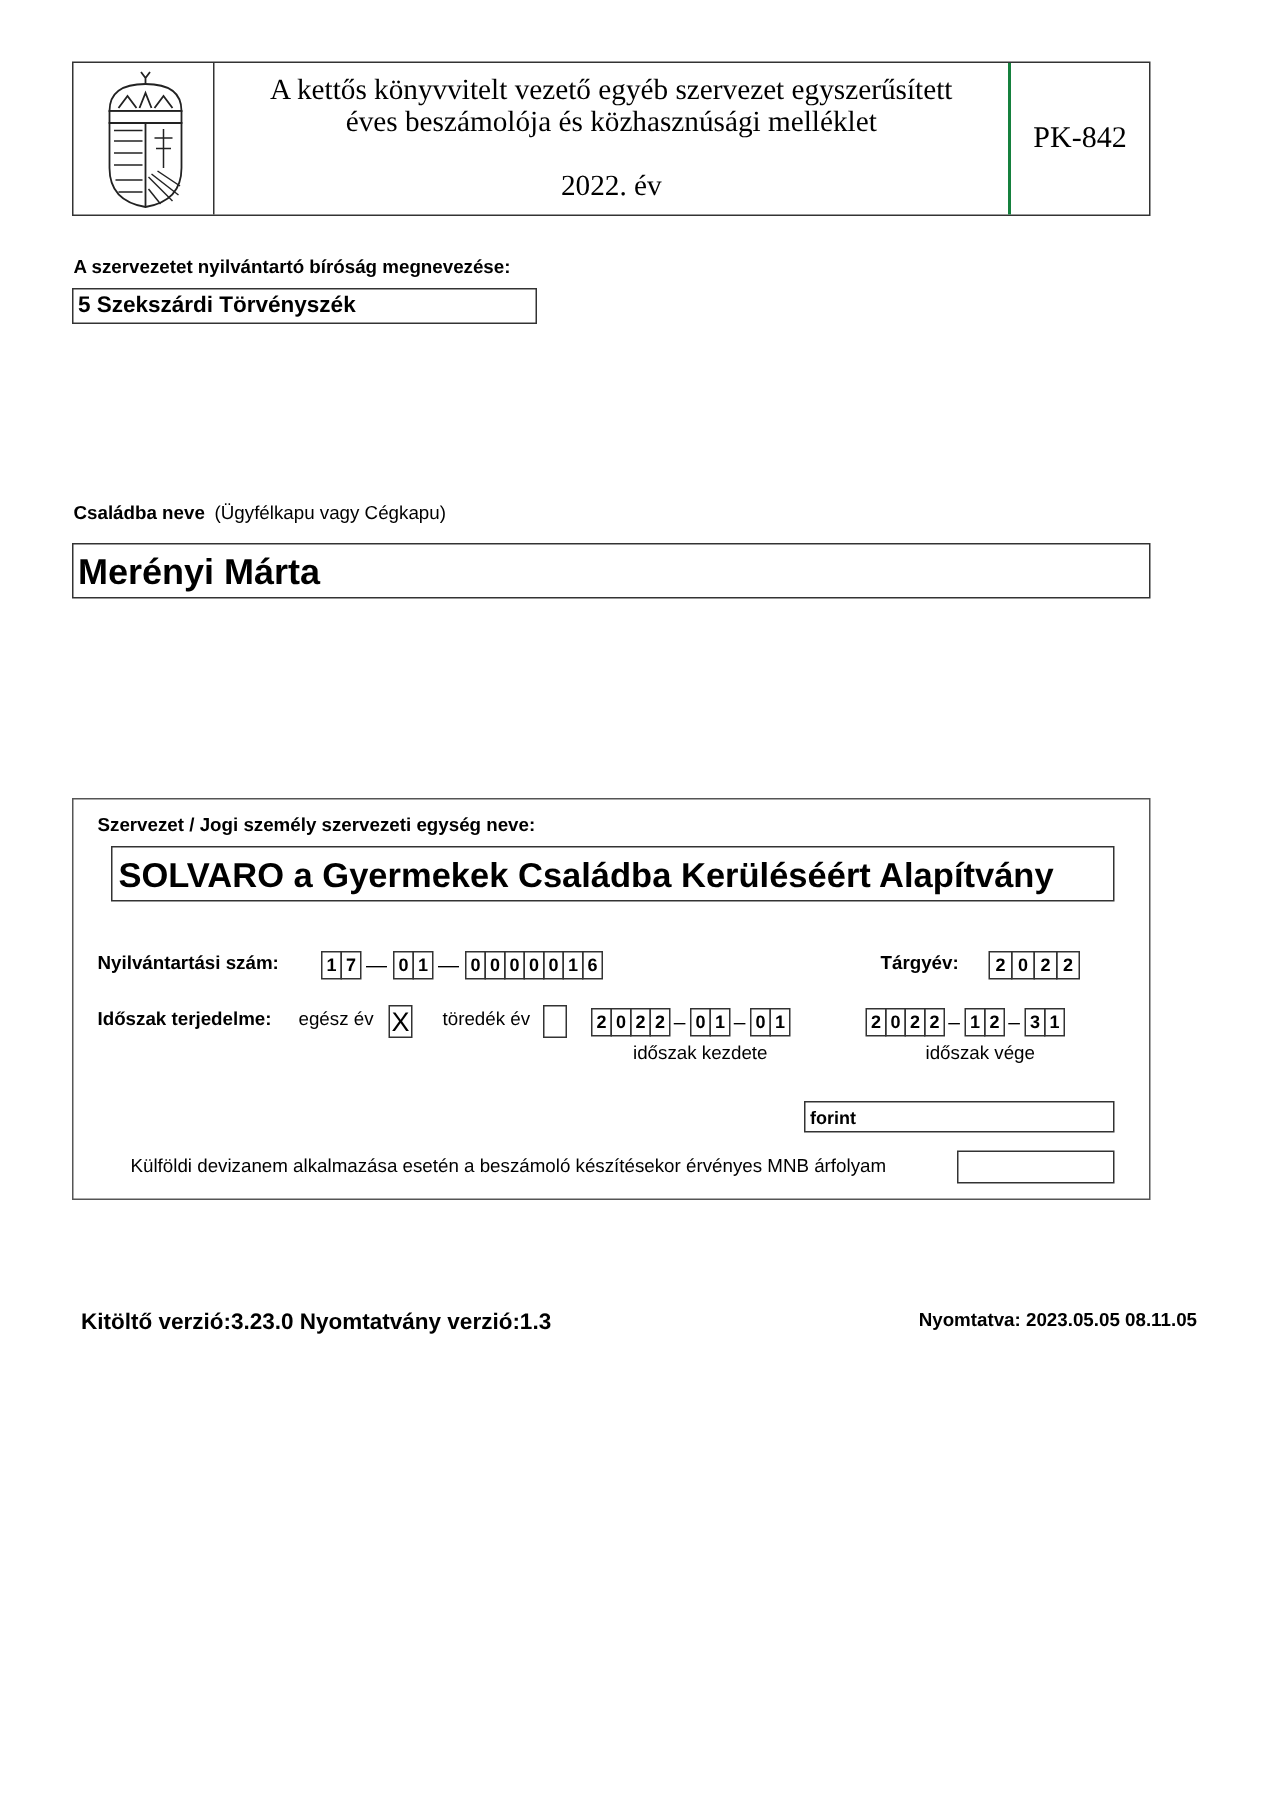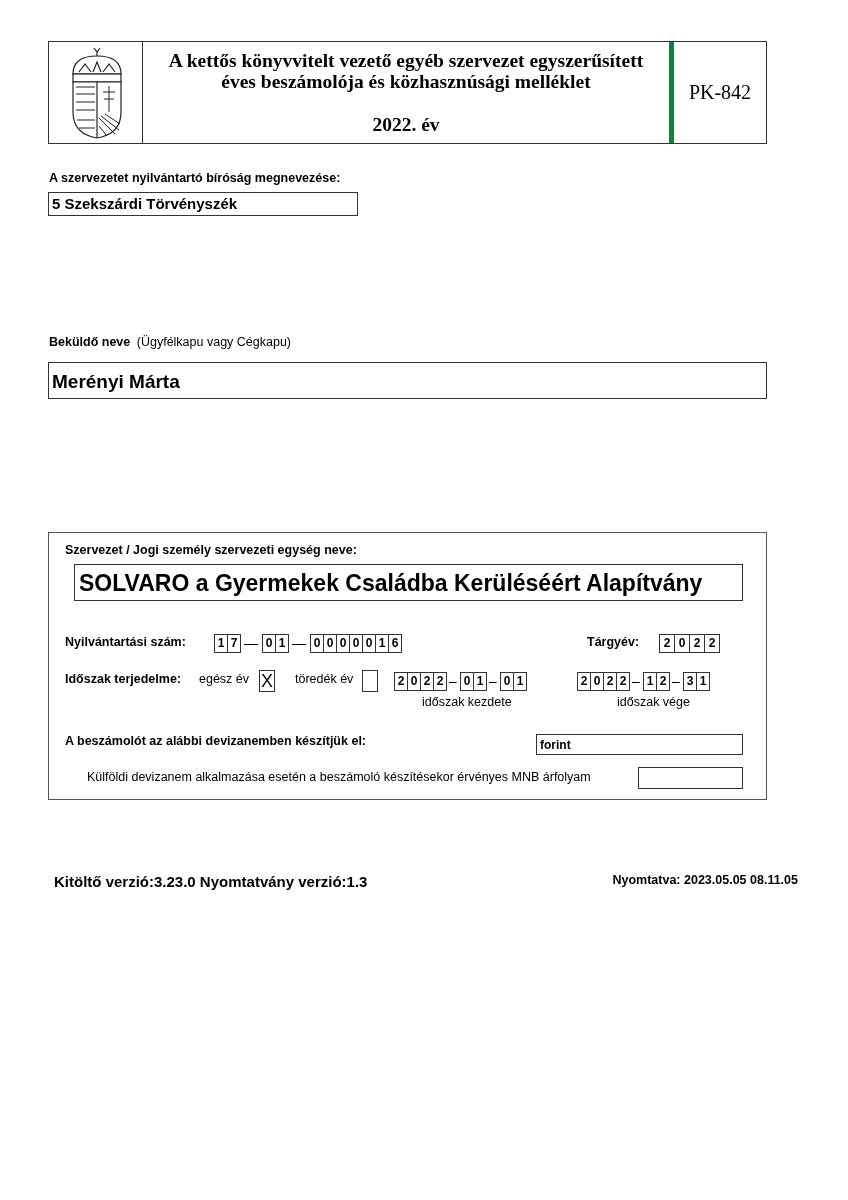--- a/index.html
+++ b/index.html
@@ -1,20 +1,20 @@
 <!DOCTYPE html>
 <html><head>
 <meta charset="utf-8">
 <style>
   html, body { margin:0; padding:0; background:#fff; }
   body { width:848px; height:1200px; position:relative; font-family:"Liberation Sans", sans-serif; color:#000; }
   .abs { position:absolute; }
   .header { left:48px; top:41px; width:719px; height:103px; border:1px solid #333; box-sizing:border-box; }
   .hdr-logo { left:0; top:0; width:94px; height:101px; border-right:1px solid #333; box-sizing:border-box; }
-  .hdr-title { left:94px; top:0; width:531px; height:101px; border-right:5px solid #15803d; box-sizing:border-box; font-family:"Liberation Serif", serif; font-weight:bold; font-size:19.5px; text-align:center; line-height:21px; }
+  .hdr-title { left:94px; top:0; width:531px; height:101px; border-right:2px solid #15803d; box-sizing:border-box; font-family:"Liberation Serif", serif; font-weight:normal; font-size:19.5px; text-align:center; line-height:21px; }
   .hdr-title .t1 { position:absolute; left:0; right:0; top:8px; white-space:nowrap; }
   .hdr-title .t2 { position:absolute; left:0; right:0; top:29px; }
   .hdr-title .yr { position:absolute; left:0; right:0; top:72px; }
   .hdr-code { left:625px; top:0; width:92px; height:101px; font-family:"Liberation Serif", serif; font-size:20px; display:flex; align-items:center; justify-content:center; }
   .lbl-b { font-weight:bold; font-size:12.5px; }
   .field { border:1px solid #333; box-sizing:border-box; font-weight:bold; }
   .box { display:inline-block; width:16px; height:19px; border:1px solid #333; box-sizing:border-box; font-weight:bold; font-size:12px; text-align:center; line-height:17px; margin-right:-1px; vertical-align:middle; }
   .dash { display:inline-block; width:16px; text-align:center; font-size:14px; vertical-align:middle; line-height:19px; }
   .group { display:inline-block; white-space:nowrap; }
   .panel { left:48px; top:532px; width:719px; height:268px; border:1px solid #555; box-sizing:border-box; }
@@ -56,24 +56,24 @@
     <div class="t2">éves beszámolója és közhasznúsági melléklet</div>
     <div class="yr">2022. év</div>
   </div>
   <div class="abs hdr-code">PK-842</div>
 </div>
 
 <div class="abs lbl-b" style="left:49px; top:171px;">A szervezetet nyilvántartó bíróság megnevezése:</div>
 <div class="abs field" style="left:48px; top:192px; width:310px; height:24px; font-size:15px; padding-left:3px; line-height:22px;">5 Szekszárdi Törvényszék</div>
 
 <div class="abs small" style="left:49px; top:335px;">
-  <span style="font-weight:bold;">Beküldő neve</span>
+  <span style="font-weight:bold;">Családba neve</span>
   <span style="margin-left:3px;">(Ügyfélkapu vagy Cégkapu)</span>
 </div>
-<div class="abs field" style="left:48px; top:362px; width:719px; height:37px; font-size:19px; padding-left:3px; line-height:37px;">Merényi Márta</div>
+<div class="abs field" style="left:48px; top:362px; width:719px; height:37px; font-size:24px; padding-left:3px; line-height:37px;">Merényi Márta</div>
 
 <div class="abs panel">
   <div class="abs lbl-b" style="left:16px; top:10px;">Szervezet / Jogi személy szervezeti egység neve:</div>
   <div class="abs field" style="left:25px; top:31px; width:669px; height:37px; font-size:23px; padding-left:4px; line-height:37px;">SOLVARO a Gyermekek Családba Kerüléséért Alapítvány</div>
 
   <div class="abs lbl-b" style="left:16px; top:102px;">Nyilvántartási szám:</div>
   <div class="abs" style="left:165px; top:101px;" id="reg"><span class="group"><span class="box" style="width: 14px;">1</span><span class="box" style="width: 14px;">7</span></span><span class="dash" style="width: 22px;">—</span><span class="group"><span class="box" style="width: 14px;">0</span><span class="box" style="width: 14px;">1</span></span><span class="dash" style="width: 22px;">—</span><span class="group"><span class="box" style="width: 14px;">0</span><span class="box" style="width: 14px;">0</span><span class="box" style="width: 14px;">0</span><span class="box" style="width: 14px;">0</span><span class="box" style="width: 14px;">0</span><span class="box" style="width: 14px;">1</span><span class="box" style="width: 14px;">6</span></span></div>
 
   <div class="abs lbl-b" style="left:538px; top:102px;">Tárgyév:</div>
   <div class="abs" style="left:610px; top:101px;" id="sy"><span class="group"><span class="box">2</span><span class="box">0</span><span class="box">2</span><span class="box">2</span></span></div>
@@ -82,21 +82,20 @@
   <div class="abs small" style="left:150px; top:139px;">egész év</div>
   <div class="abs" style="left:210px; top:137px; width:16px; height:22px; border:1px solid #333; box-sizing:border-box; text-align:center; font-size:18px; line-height:20px;">X</div>
   <div class="abs small" style="left:246px; top:139px;">töredék év</div>
   <div class="abs" style="left:313px; top:137px; width:16px; height:22px; border:1px solid #333; box-sizing:border-box;"></div>
 
   <div class="abs" style="left:345px; top:139px;" id="ps"><span class="group"><span class="box" style="width: 14px;">2</span><span class="box" style="width: 14px;">0</span><span class="box" style="width: 14px;">2</span><span class="box" style="width: 14px;">2</span></span><span class="dash" style="width: 14px;">–</span><span class="group"><span class="box" style="width: 14px;">0</span><span class="box" style="width: 14px;">1</span></span><span class="dash" style="width: 14px;">–</span><span class="group"><span class="box" style="width: 14px;">0</span><span class="box" style="width: 14px;">1</span></span></div>
   <div class="abs small" style="left:373px; top:162px;">időszak kezdete</div>
   <div class="abs" style="left:528px; top:139px;" id="pe"><span class="group"><span class="box" style="width: 14px;">2</span><span class="box" style="width: 14px;">0</span><span class="box" style="width: 14px;">2</span><span class="box" style="width: 14px;">2</span></span><span class="dash" style="width: 14px;">–</span><span class="group"><span class="box" style="width: 14px;">1</span><span class="box" style="width: 14px;">2</span></span><span class="dash" style="width: 14px;">–</span><span class="group"><span class="box" style="width: 14px;">3</span><span class="box" style="width: 14px;">1</span></span></div>
   <div class="abs small" style="left:568px; top:162px;">időszak vége</div>
 
-  <div class="abs lbl-b" style="left:16px; top:201px;">A beszámolót az alábbi devizanemben készítjük el:</div>
   <div class="abs small" style="left:38px; top:237px;">Külföldi devizanem alkalmazása esetén a beszámoló készítésekor érvényes MNB árfolyam</div>
 
   <div class="abs field" style="left:487px; top:201px; width:207px; height:21px; font-size:12px; padding-left:3px; line-height:21px;">forint</div>
   <div class="abs field" style="left:589px; top:234px; width:105px; height:22px;"></div>
 </div>
 
 <div class="abs" style="left:54px; top:873px; font-size:15px; font-weight:bold;">Kitöltő verzió:3.23.0 Nyomtatvány verzió:1.3</div>
 <div class="abs" style="right:50px; top:873px; font-size:12.5px; font-weight:bold;">Nyomtatva: 2023.05.05 08.11.05</div>
 
 </body></html>

